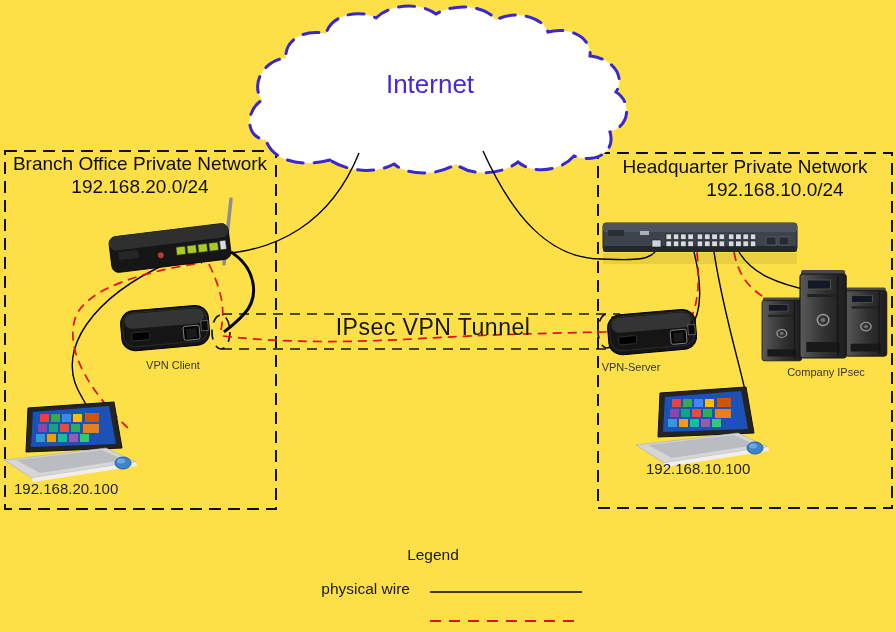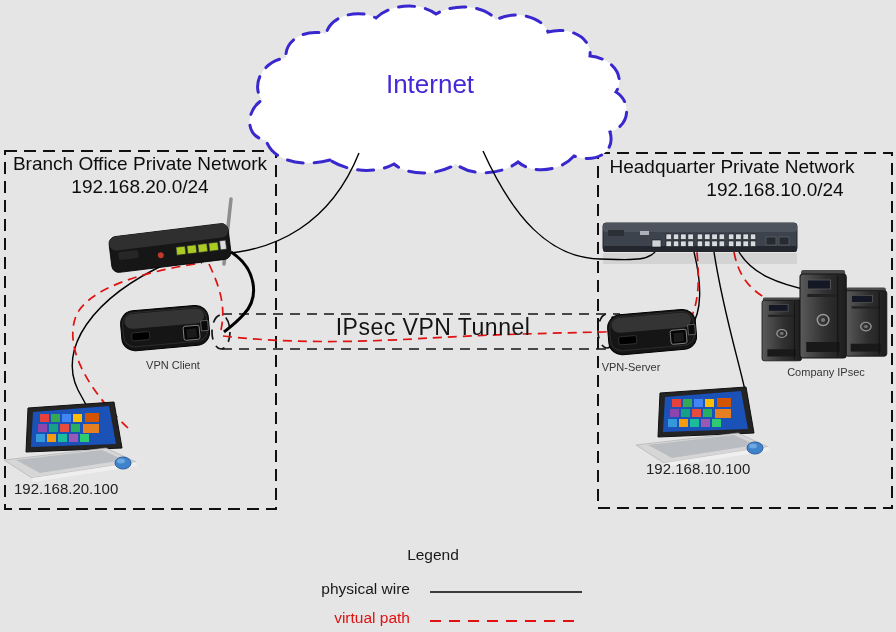--- a/index.html
+++ b/index.html
@@ -1,16 +1,16 @@
 <!DOCTYPE html>
 <html><head>
 <meta charset="utf-8">
 <style>
   html,body{margin:0;padding:0;background:#fff;}
-  #stage{position:relative;width:896px;height:632px;background:#e5e5e5;overflow:hidden;
+  #stage{position:relative;width:896px;height:632px;background:#fde047;overflow:hidden;
          font-family:"Liberation Sans", sans-serif;}
   #gfx{position:absolute;left:0;top:0;width:896px;height:632px;}
   .lbl{position:absolute;color:#111;line-height:1.15;white-space:nowrap;}
   .ctr{text-align:center;}
   .box-title{font-size:19px;color:#0d0d0d;}
   .internet-lbl{font-size:26px;color:#4629d6;}
   .tunnel-lbl{font-size:23px;color:#141414;letter-spacing:.5px;}
   .dev-lbl{font-size:11px;color:#353535;}
   .ip-lbl{font-size:15px;color:#222;}
   .legend-title{font-size:15.5px;color:#191919;}
@@ -184,29 +184,28 @@
 
     <line x1="430" y1="592" x2="582" y2="592" stroke="#000" stroke-width="1.5"></line>
     <line x1="430" y1="621" x2="582" y2="621" stroke="#e01111" stroke-width="1.9" stroke-dasharray="11 8"></line>
   </svg>
 
   <div class="lbl internet-lbl ctr" style="left:330px;top:70px;width:200px;">Internet</div>
 
   <div class="lbl box-title ctr" style="left:6px;top:153px;width:268px;">Branch Office Private Network</div>
   <div class="lbl box-title ctr" style="left:6px;top:176px;width:268px;">192.168.20.0/24</div>
 
-  <div class="lbl box-title ctr" style="left:586px;top:156px;width:292px;">Headquarter Private Network</div>
+  <div class="lbl box-title ctr" style="left:599px;top:156px;width:292px;">Headquarter Private Network</div>
   <div class="lbl box-title ctr" style="left:629px;top:179px;width:292px;">192.168.10.0/24</div>
 
   <div class="lbl tunnel-lbl ctr" style="left:323px;top:314px;width:220px;">IPsec VPN Tunnel</div>
 
   <div class="lbl dev-lbl ctr" style="left:118px;top:359px;width:110px;">VPN Client</div>
   <div class="lbl dev-lbl ctr" style="left:576px;top:361px;width:110px;text-align:center;">VPN-Server</div>
   <div class="lbl dev-lbl ctr" style="left:762px;top:366px;width:128px;">Company IPsec</div>
 
   <div class="lbl ip-lbl" style="left:14px;top:480px;">192.168.20.100</div>
   <div class="lbl ip-lbl" style="left:646px;top:460px;">192.168.10.100</div>
 
   <div class="lbl legend-title ctr" style="left:383px;top:546px;width:100px;">Legend</div>
   <div class="lbl legend-item" style="left:280px;top:580px;width:130px;text-align:right;">physical wire</div>
-  <div class="lbl legend-item red" style="left:280px;top:609px;width:130px;text-align:right;">virtual path</div>
 
 </div>
 
 </body></html>

